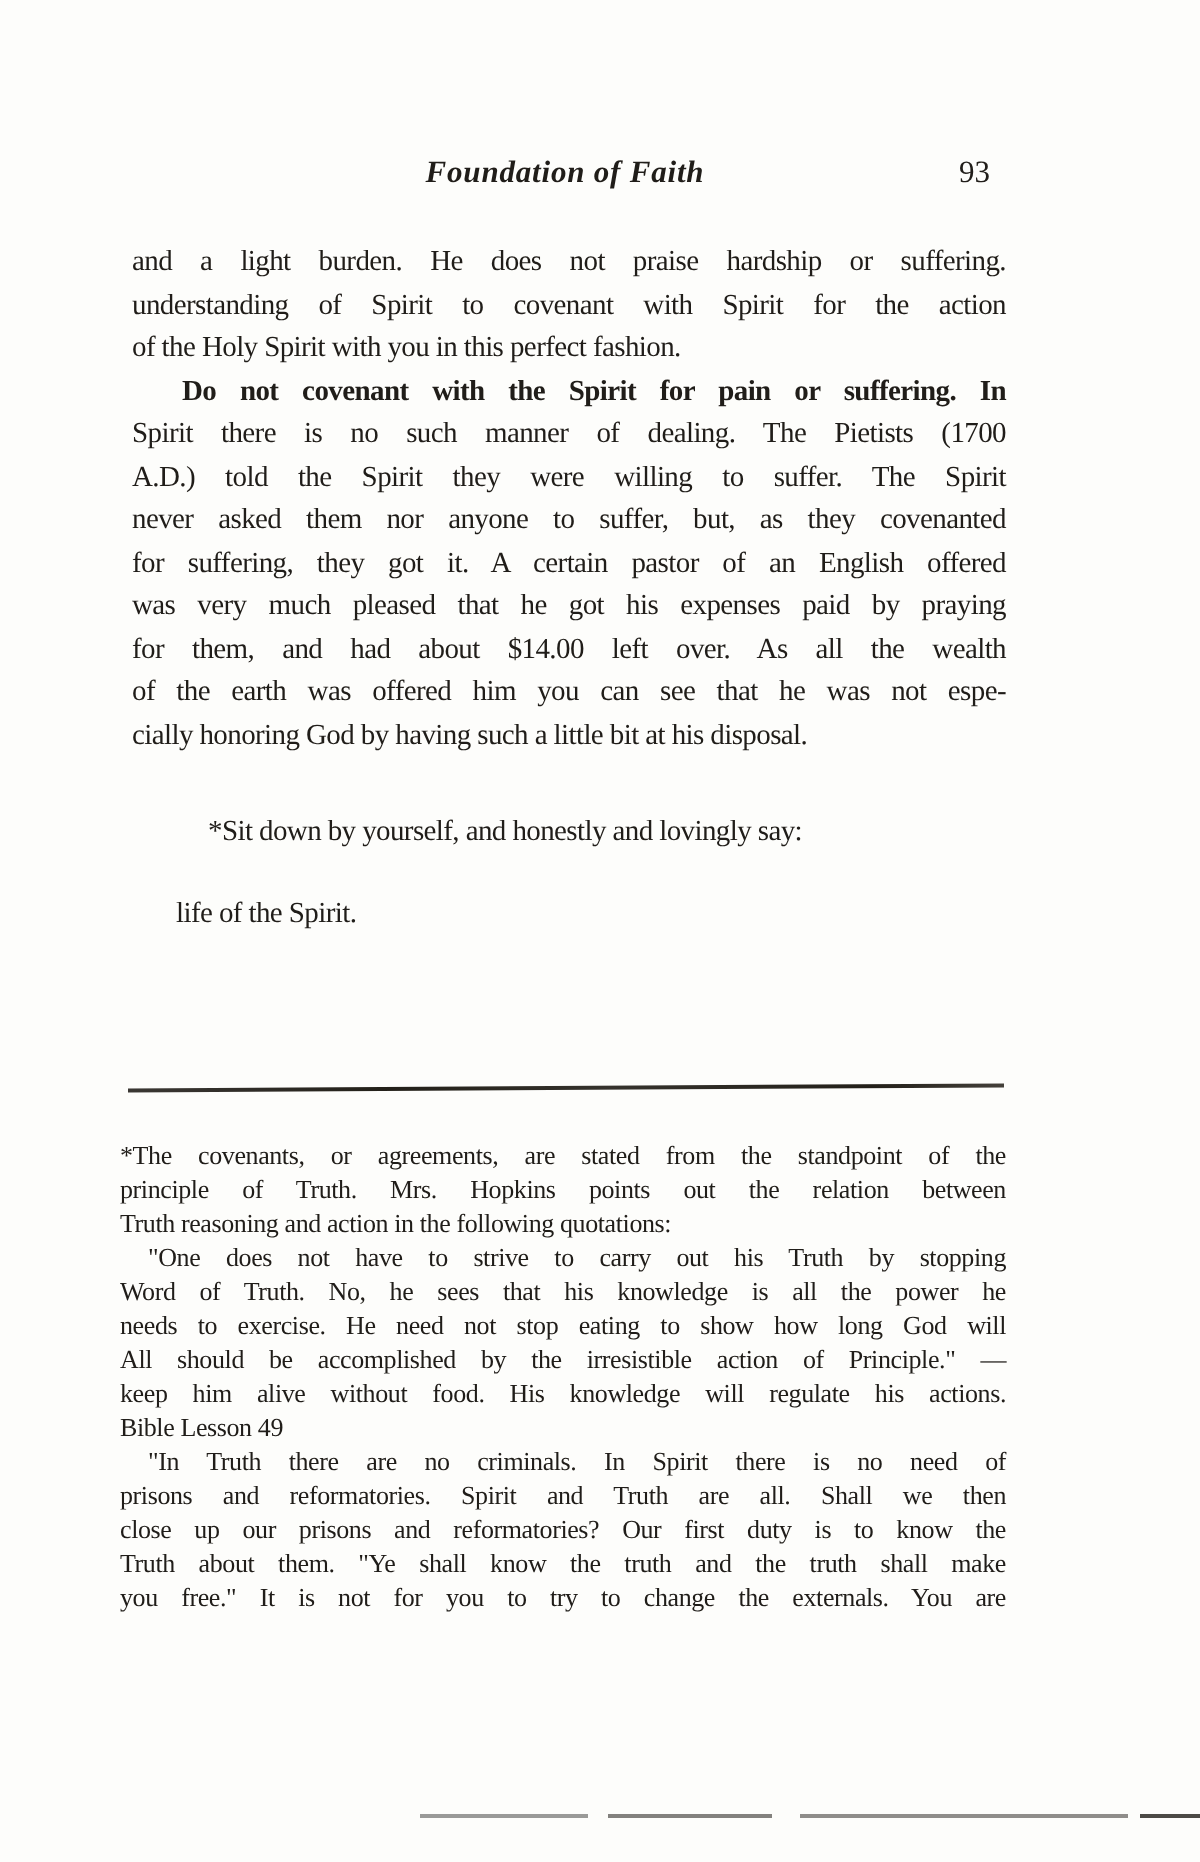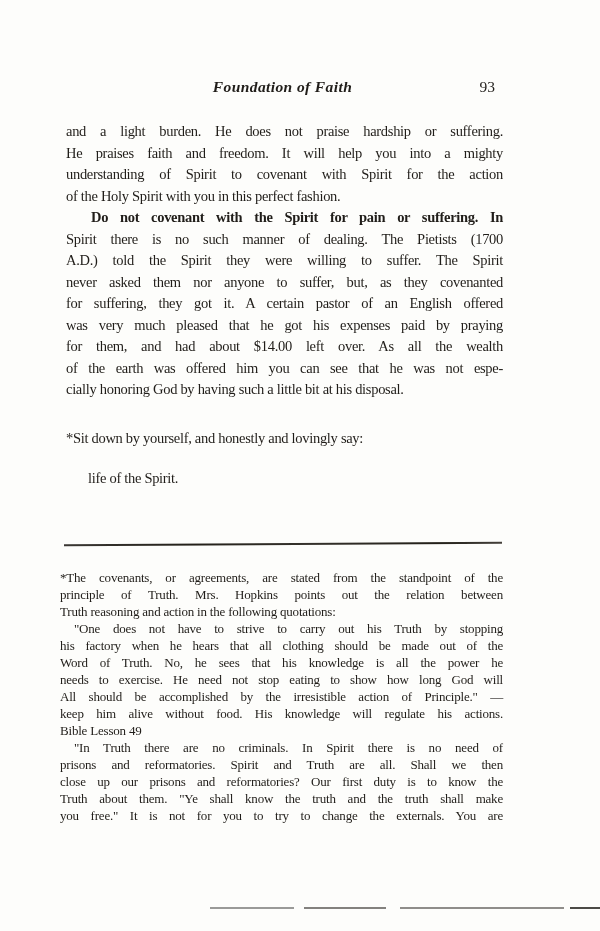--- a/index.html
+++ b/index.html
@@ -21,21 +21,21 @@
   .page-number{position:absolute;right:8px;top:0;font-size:15.5px;margin-left:25px;}
   .body-text{
     position:absolute;top:121px;left:66px;width:437px;
     font-size:14.5px;line-height:21.5px;letter-spacing:-.3px;
   }
   .footnote-text{
     position:absolute;top:569px;left:60px;width:443px;
     font-size:13px;line-height:17px;letter-spacing:-.2px;
   }
   .para{margin:0;}
-  .para.aside{margin-top:27px;}
+  .para.aside{margin-top:27px;margin-left:38px;}
   .para.quote{margin-top:19px;margin-left:22px;}
   .line{min-height:1em;}
   .line.j{text-align:justify;text-align-last:justify;}
   .body-text .ind{text-indent:25px;font-weight:bold;}
   .footnote-text .ind{text-indent:14px;}
   .body-text .quote .ind{text-indent:13px;}
   .rule{
     position:absolute;top:543px;left:64px;width:438px;height:2.4px;
     background:linear-gradient(90deg,#3a3733,#232019 30%,#35322c 55%,#232019 85%,#44403a);
     transform:rotate(-.33deg);
@@ -53,21 +53,20 @@
 <div class="page">
 
   <div class="header">
     <span class="running-title">Foundation of Faith</span>
     <span class="page-number">93</span>
   </div>
 
   <div class="body-text">
       <div class="para">
         <div class="line j">and a light burden. He does not praise hardship or suffering.</div>
-        <div class="line j">He praises faith and freedom. It will help you into a mighty</div>
         <div class="line j">understanding of Spirit to covenant with Spirit for the action</div>
         <div class="line">of the Holy Spirit with you in this perfect fashion.</div>
       </div>
       <div class="para">
         <div class="line j ind">Do not covenant with the Spirit for pain or suffering. In</div>
         <div class="line j">Spirit there is no such manner of dealing. The Pietists (1700</div>
         <div class="line j">A.D.) told the Spirit they were willing to suffer. The Spirit</div>
         <div class="line j">never asked them nor anyone to suffer, but, as they covenanted</div>
         <div class="line j">for suffering, they got it. A certain pastor of an English offered</div>
         <div class="line j">was very much pleased that he got his expenses paid by praying</div>
@@ -86,21 +85,20 @@
   <div class="rule"></div>
 
   <div class="footnote-text">
       <div class="para">
         <div class="line j">*The covenants, or agreements, are stated from the standpoint of the</div>
         <div class="line j">principle of Truth. Mrs. Hopkins points out the relation between</div>
         <div class="line">Truth reasoning and action in the following quotations:</div>
       </div>
       <div class="para">
         <div class="line j ind">"One does not have to strive to carry out his Truth by stopping</div>
-        <div class="line j">his factory when he hears that all clothing should be made out of the</div>
         <div class="line j">Word of Truth. No, he sees that his knowledge is all the power he</div>
         <div class="line j">needs to exercise. He need not stop eating to show how long God will</div>
         <div class="line j">All should be accomplished by the irresistible action of Principle." —</div>
         <div class="line j">keep him alive without food. His knowledge will regulate his actions.</div>
         <div class="line">Bible Lesson 49</div>
       </div>
       <div class="para">
         <div class="line j ind">"In Truth there are no criminals. In Spirit there is no need of</div>
         <div class="line j">prisons and reformatories. Spirit and Truth are all. Shall we then</div>
         <div class="line j">close up our prisons and reformatories? Our first duty is to know the</div>

